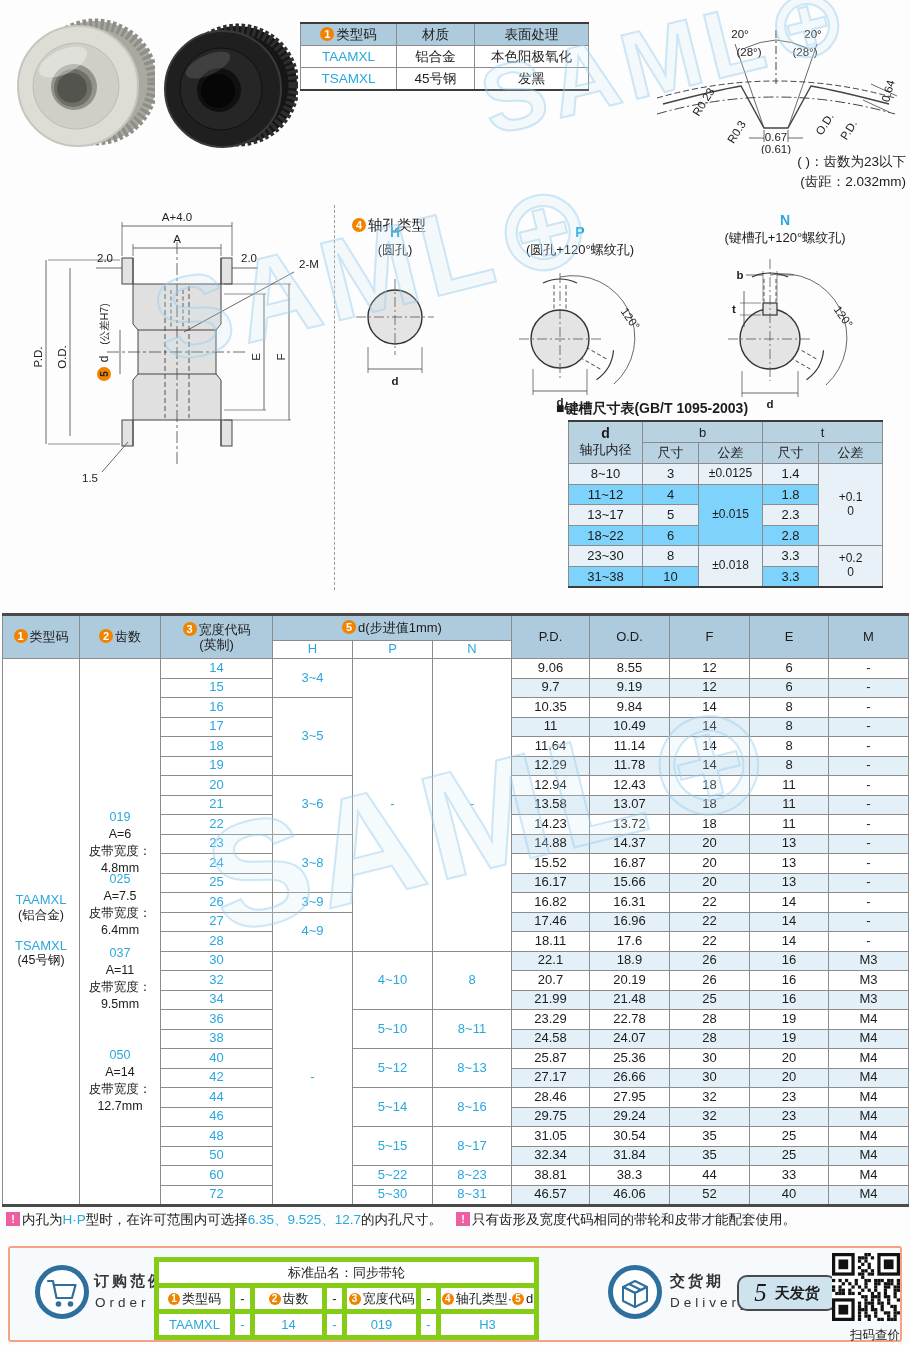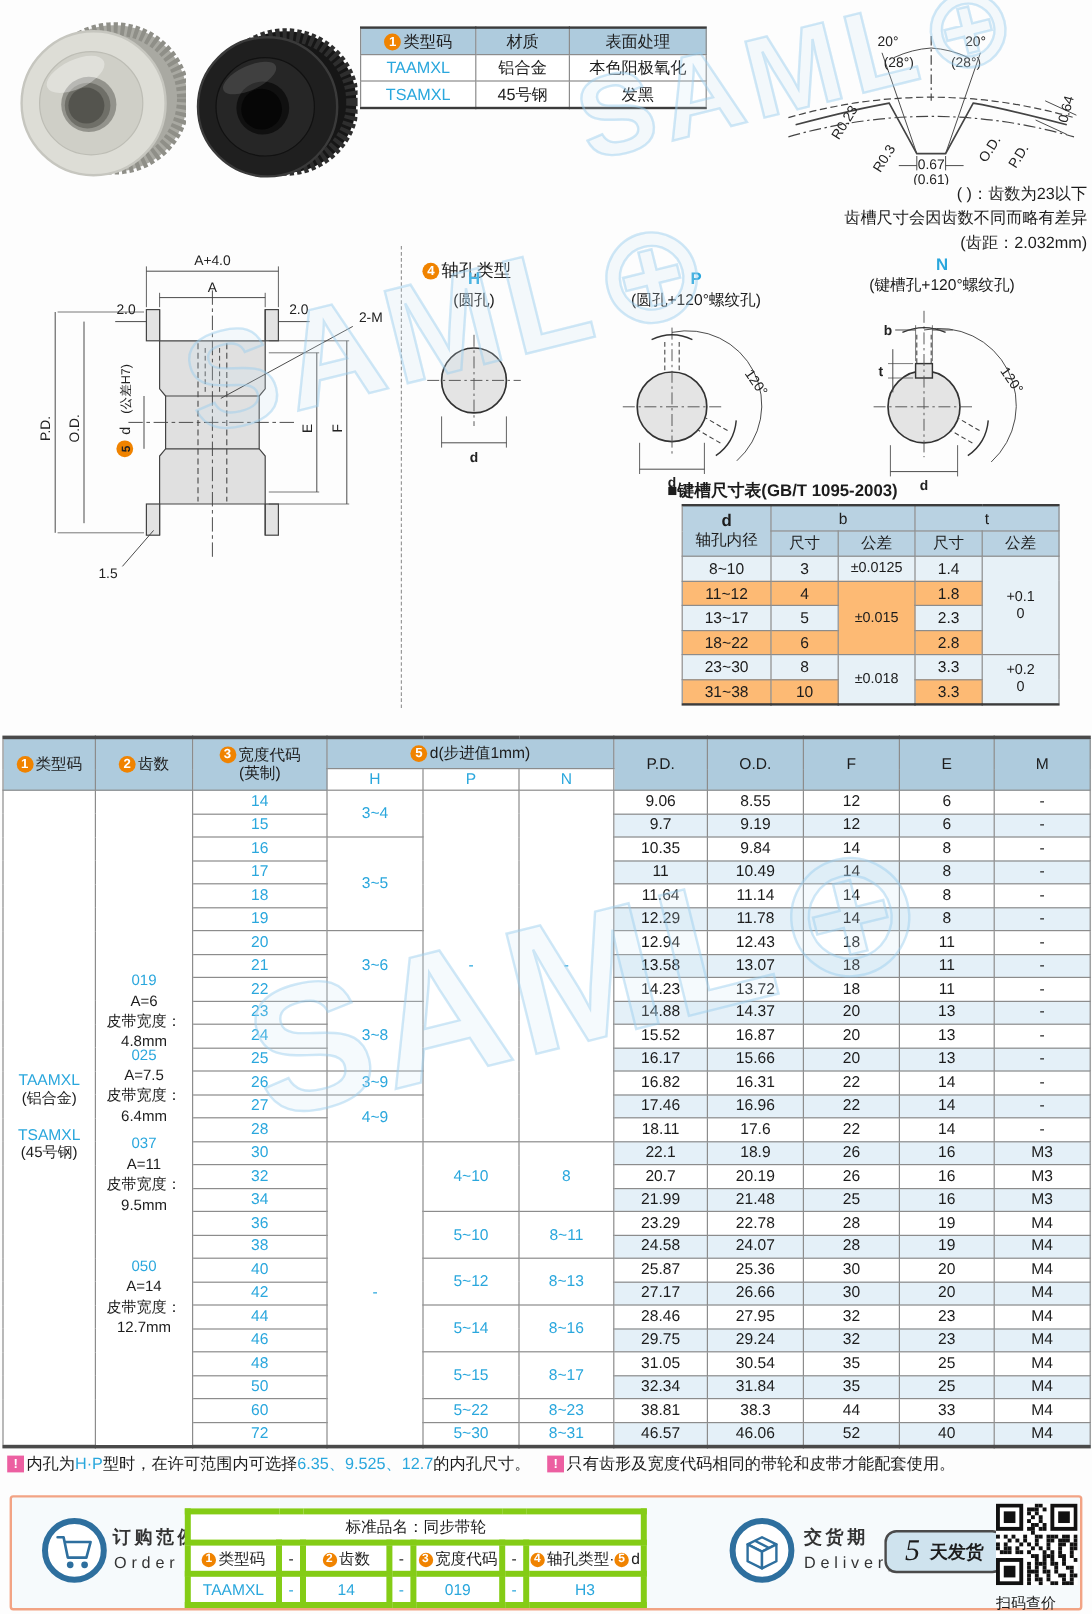--- a/index.html
+++ b/index.html
@@ -29,21 +29,21 @@
   .holes-title{left:352px;top:216px;font-size:14.5px;}
   .hole{position:absolute;text-align:center;}
   .hole .hcode{color:#2aa7dd;font-weight:bold;font-size:14px;}
   .hole .hdesc{font-size:13px;margin-top:1px;}
   .dashv{position:absolute;left:334px;top:205px;height:385px;border-left:1px dashed #999;}
   
   .keyway-title{left:556px;top:400px;font-size:14px;font-weight:bold;}
   .ktable{position:absolute;left:568px;top:420px;border-collapse:collapse;table-layout:fixed;width:314px;font-size:13px;border-top:2.5px solid #3c3c3c;border-bottom:2.5px solid #3c3c3c;}
   .ktable th,.ktable td{border:1px solid #8c8c8c;text-align:center;padding:0;font-weight:normal;}
   .ktable th{background:#b9d2e2;height:20px;}
-  .ktable td{height:19.5px;background:#fdba74;}
+  .ktable td{height:19.5px;background:#7dd3fc;}
   .ktable td.kt{background:#e7f1f7;}
   .ktable .kdbig{font-weight:bold;font-size:14px;line-height:1.1;}
   .ktable .tol{white-space:pre-line;font-size:12px;line-height:1.15;}
   
   .spec{position:absolute;left:2px;top:613px;border-collapse:collapse;table-layout:fixed;width:906px;font-size:13px;border-top:3px solid #4a4a4a;border-bottom:3px solid #4a4a4a;z-index:1;}
   .spec th,.spec td{border:1px solid #8c8c8c;text-align:center;padding:0;line-height:1.15;background:#fff;font-weight:normal;}
   .spec thead tr.main th{background:#aecbdd;height:24px;}
   .spec thead tr.sub th{background:#fff;color:#2aa7dd;height:17px;}
   .spec tbody td{height:18.5px;}
   .spec td.alt{background:#e4f0f8;}
@@ -61,21 +61,21 @@
   .obox{position:absolute;left:8px;top:1246px;width:890px;height:92px;border:2px solid #f2a384;border-radius:3px;background:#f6fafc;z-index:1;}
   .obox .icon{position:absolute;}
   .ic-title{position:absolute;font-size:15px;letter-spacing:3px;font-weight:bold;color:#333;}
   .ic-sub{position:absolute;font-size:13.5px;letter-spacing:4px;color:#333;}
   .otable{position:absolute;left:144px;top:9px;border-collapse:collapse;table-layout:fixed;width:380px;font-size:13px;background:#fff;}
   .otable td{border:5px solid #84cc16;text-align:center;height:21px;padding:0;}
   .onote{position:absolute;left:146px;top:78px;font-size:12.5px;}
   .pill{position:absolute;left:727px;top:27px;width:96px;height:32px;border:2px solid #4a4a4a;border-radius:10px;background:#cfe3ee;display:flex;align-items:center;justify-content:center;gap:8px;}
   .pill .five{font-style:italic;font-size:25px;font-family:"Liberation Serif","DejaVu Serif",serif;}
   .pill .unit{font-size:15px;font-weight:bold;}
-  .qrwrap{position:absolute;left:820px;top:5px;width:70px;text-align:left;}
+  .qrwrap{position:absolute;left:820px;top:5px;width:70px;text-align:right;}
   .qrcap{font-size:12.5px;margin-top:2px;}
 </style>
 </head>
 <body>
 
 <div class="page">
 
   <div class="wm wm1">SAML⊕</div>
   <div class="wm wm2">SAML⊕</div>
   <div class="wm wm3">SAML⊕</div>
@@ -155,21 +155,20 @@
     <text class="dim" x="62" y="78" text-anchor="middle" transform="rotate(-58 62 78)">R0.23</text>
     <text class="dim" x="95" y="108" text-anchor="middle" transform="rotate(-58 95 108)">R0.3</text>
     <text class="dim" x="131" y="115" text-anchor="middle">0.67</text>
     <text class="dim" x="131" y="127" text-anchor="middle">(0.61)</text>
     <text class="dim" x="183" y="100" text-anchor="middle" transform="rotate(-58 183 100)">O.D.</text>
     <text class="dim" x="207" y="106" text-anchor="middle" transform="rotate(-58 207 106)">P.D.</text>
     <text class="dim" x="247" y="66" text-anchor="middle" transform="rotate(-75 247 66)">0.64</text>
   </svg>
   <div class="abs profile-notes">
     <div>( )：齿数为23以下</div>
-    <div>齿槽尺寸会因齿数不同而略有差异</div>
     <div>(齿距：2.032mm)</div>
   </div>
 
   <svg class="abs" style="left:12px;top:202px;" width="335" height="300" viewBox="0 0 335 300">
     <g stroke="#444" fill="none" stroke-width="1">
 
       <rect x="110" y="56" width="11" height="26" fill="#e3e3e3"></rect>
       <rect x="209" y="56" width="11" height="26" fill="#e3e3e3"></rect>
       <rect x="110" y="218" width="11" height="26" fill="#e3e3e3"></rect>
       <rect x="209" y="218" width="11" height="26" fill="#e3e3e3"></rect>

